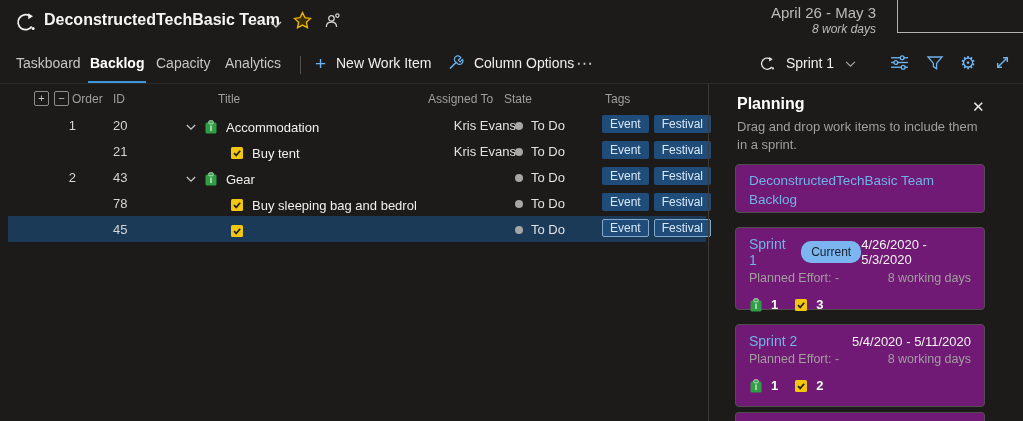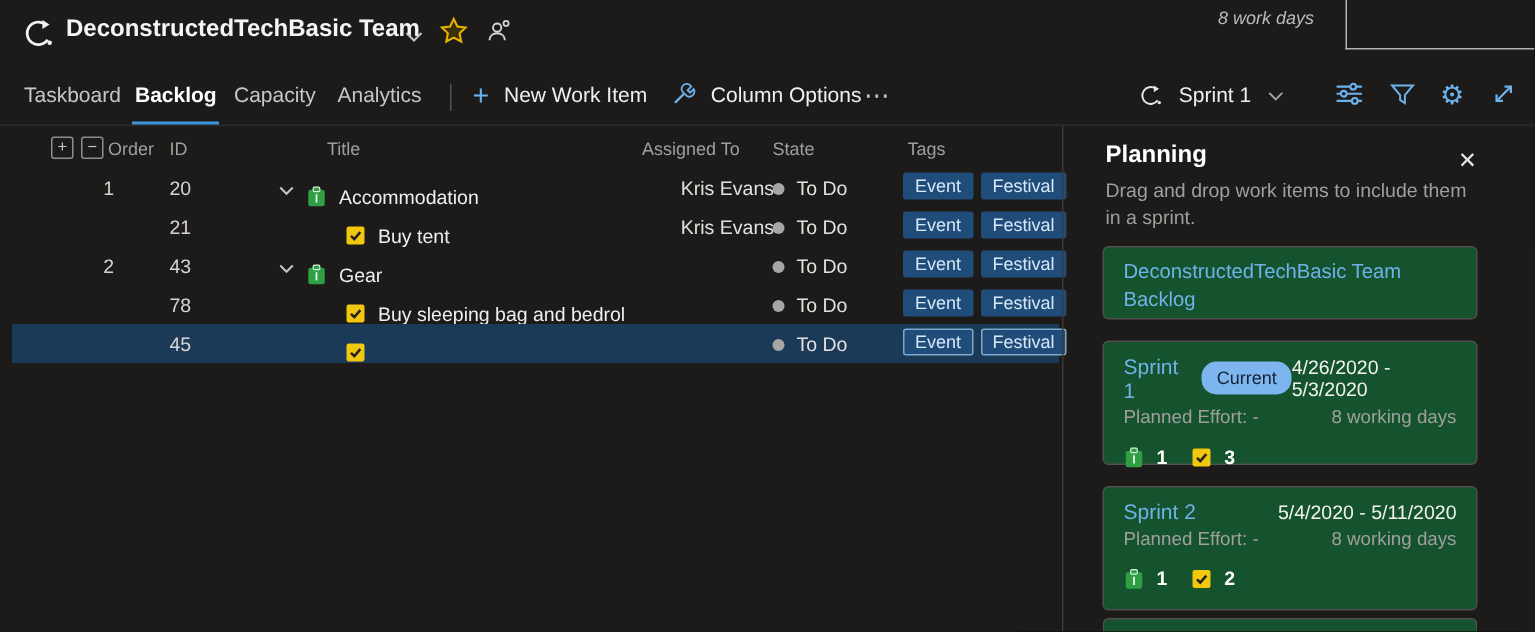--- a/index.html
+++ b/index.html
@@ -34,40 +34,40 @@
   
   #grid-header { position:absolute; left:8px; top:88px; width:698px; height:24px; color:#a19f9d; font-size:12px; }
   .hbox { position:absolute; top:3px; width:15px; height:15px; border:1px solid #8f8d8b; border-radius:2px;
     color:#c8c6c4; font-size:11px; line-height:13px; text-align:center; cursor:pointer; }
   .hcell { position:absolute; top:4px;text-align:center; }
 
   .row { position:absolute; left:8px; width:698px; height:26px; cursor:pointer; }
   .row.selected { background:#1b3a58; }
   .c-order { position:absolute; left:40px; top:6px; width:28px; text-align:right; color:#d6d4d2; }
   .c-id    { position:absolute; left:105px; top:6px; width:50px; color:#d6d4d2; }
-  .c-title { position:absolute; left:178px; top:12px; height:26px; width:230px; display:flex; white-space:nowrap; overflow:hidden; }
+  .c-title { position:absolute; left:178px; top:2px; height:26px; width:230px; display:flex; align-items:center; white-space:nowrap; overflow:hidden; }
   .c-title.lvl1 { padding-left:44px; }
   .chev { width:12px; margin-right:6px; display:inline-flex; }
   .wi { width:14px; height:14px; margin-right:8px; flex:none; display:inline-flex; }
   .t-text { color:#f0efee; }
   .row.selected .t-text { color:#7cb9ea; }
   .c-assigned { position:absolute; left:420px; top:6px; width:88px; color:#e3e1df;text-align:right; }
   .c-state { position:absolute; left:507px; top:6px; display:flex; align-items:center; color:#e3e1df; }
   .dot { width:8px; height:8px; border-radius:50%; background:#a8a6a4; margin-right:8px; }
   .c-tags { position:absolute; left:594px; top:3px; display:flex; gap:5px; }
   .tag { background:#1f4c78; color:#d7e8f8; font-size:12px; padding:2px 8px; border-radius:2px; }
   .row.selected .tag { border:1px solid #7fa9cc; padding:1px 7px; }
 
   #pane-divider { position:absolute; left:708px; top:84px; width:1px; height:337px; background:#3b3a39; }
 
   
   #planning-title { position:absolute; left:737px; top:95px; font-size:16px; font-weight:700; color:#ffffff; }
   #planning-close { position:absolute; left:972px; top:98px; font-size:15px; color:#e8e6e4; cursor:pointer; }
   #planning-desc { position:absolute; left:737px; top:118px; width:252px; font-size:13px; line-height:18px; color:#a19f9d; }
-  .card { position:absolute; left:735px; width:250px; background:#14532d; border:1px solid #504f4e; border-radius:4px; }
+  .card { position:absolute; left:735px; width:250px; background:#701a75; border:1px solid #504f4e; border-radius:4px; }
   #backlog-card { top:164px; height:49px; padding:6px 13px; }
   #backlog-card .link { color:#6fb3e8; font-size:13.5px; line-height:19px; cursor:pointer; }
   .sprint-card { height:83px; padding:8px 13px; }
   .sc-row1 { display:flex; align-items:center; }
   .sprint-link { color:#6fb3e8; font-size:14px; cursor:pointer; }
   .badge { background:#7db5f0; color:#17222e; font-size:12px; padding:4px 10px; border-radius:10px; margin-left:8px; }
   .sc-dates { margin-left:auto; color:#f3f2f1; font-size:13px; }
   .sc-row2 { display:flex; margin-top:3px; color:#a19f9d; font-size:12.5px; }
   .sc-days { margin-left:auto; }
   .sc-row3 { display:flex; align-items:center; margin-top:12px; gap:6px; }
@@ -101,20 +101,21 @@
         </svg>
     </span>
     <span class="abs icon-btn" style="left:324px;top:12px">
       <svg width="17" height="17" viewBox="0 0 16 16">
           <circle cx="7" cy="6" r="2.6" fill="none" stroke="#d6d4d2" stroke-width="1.2"></circle>
           <path d="M2.2 14c0-2.8 2.1-4.4 4.8-4.4s4.8 1.6 4.8 4.4" fill="none" stroke="#d6d4d2" stroke-width="1.2"></path>
           <circle cx="12.6" cy="3.4" r="1.6" fill="none" stroke="#d6d4d2" stroke-width="1.1"></circle>
         </svg>
     </span>
     <div id="date-block">
+      <div id="date-range">April 26 - May 3</div>
       <div id="work-days">8 work days</div>
     </div>
     <div id="corner-box"></div>
   </div>
 
   <div id="tabbar">
     <span class="tab" style="left:14px">Taskboard</span>
     <span class="tab active" style="left:88px">Backlog</span>
     <span class="tab" style="left:154px">Capacity</span>
     <span class="tab" style="left:223px">Analytics</span>
@@ -176,21 +177,21 @@
     </span>
   </div>
 
   <div id="grid-header">
     <span class="hbox" style="left:26px">+</span>
     <span class="hbox" style="left:46px">−</span>
     <span class="hcell" style="left:64px">Order</span>
     <span class="hcell" style="left:105px">ID</span>
     <span class="hcell" style="left:210px">Title</span>
     <span class="hcell" style="left:420px">Assigned To</span>
-    <span class="hcell" style="left:507px">State</span>
+    <span class="hcell" style="left:496px">State</span>
     <span class="hcell" style="left:597px">Tags</span>
   </div>
 
   <div class="row" style="top:112px">
     <span class="c-order">1</span>
     <span class="c-id">20</span>
     <span class="c-title">
       <span class="chev">
           <svg width="10" height="7" viewBox="0 0 12 8">
             <polyline points="1,1 6,6 11,1" fill="none" stroke="#c8c6c4" stroke-width="1.6"></polyline>

